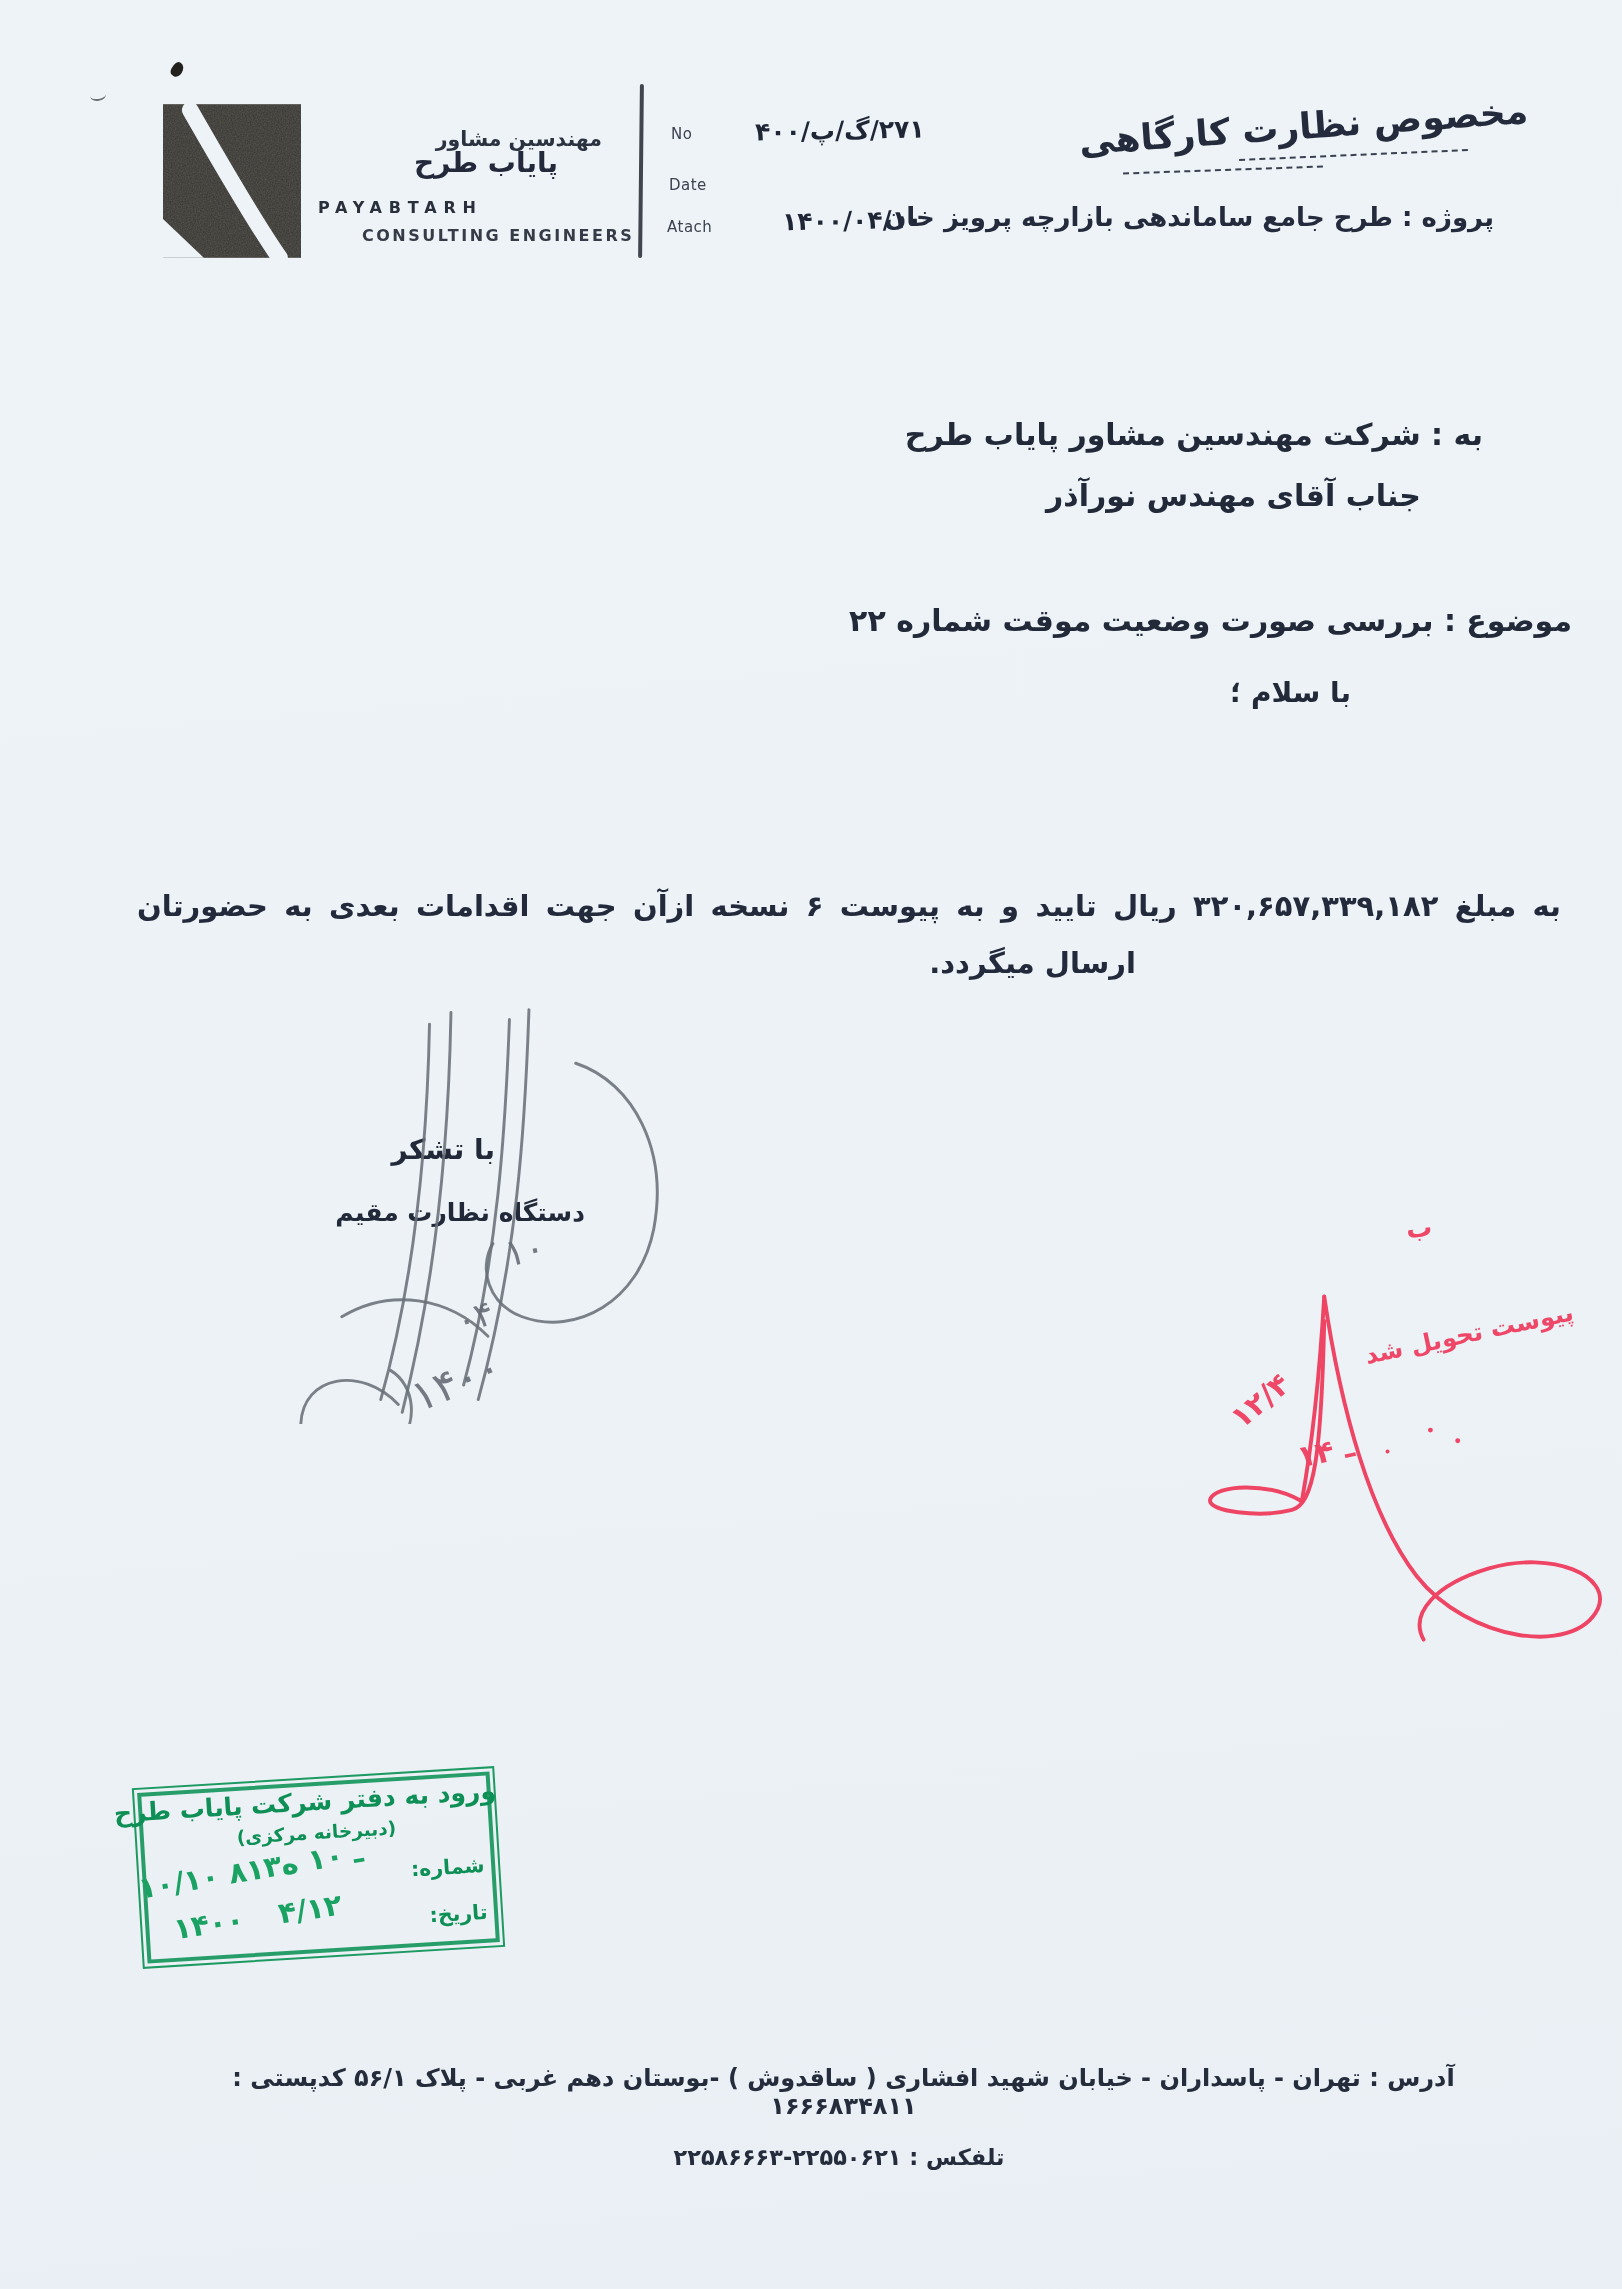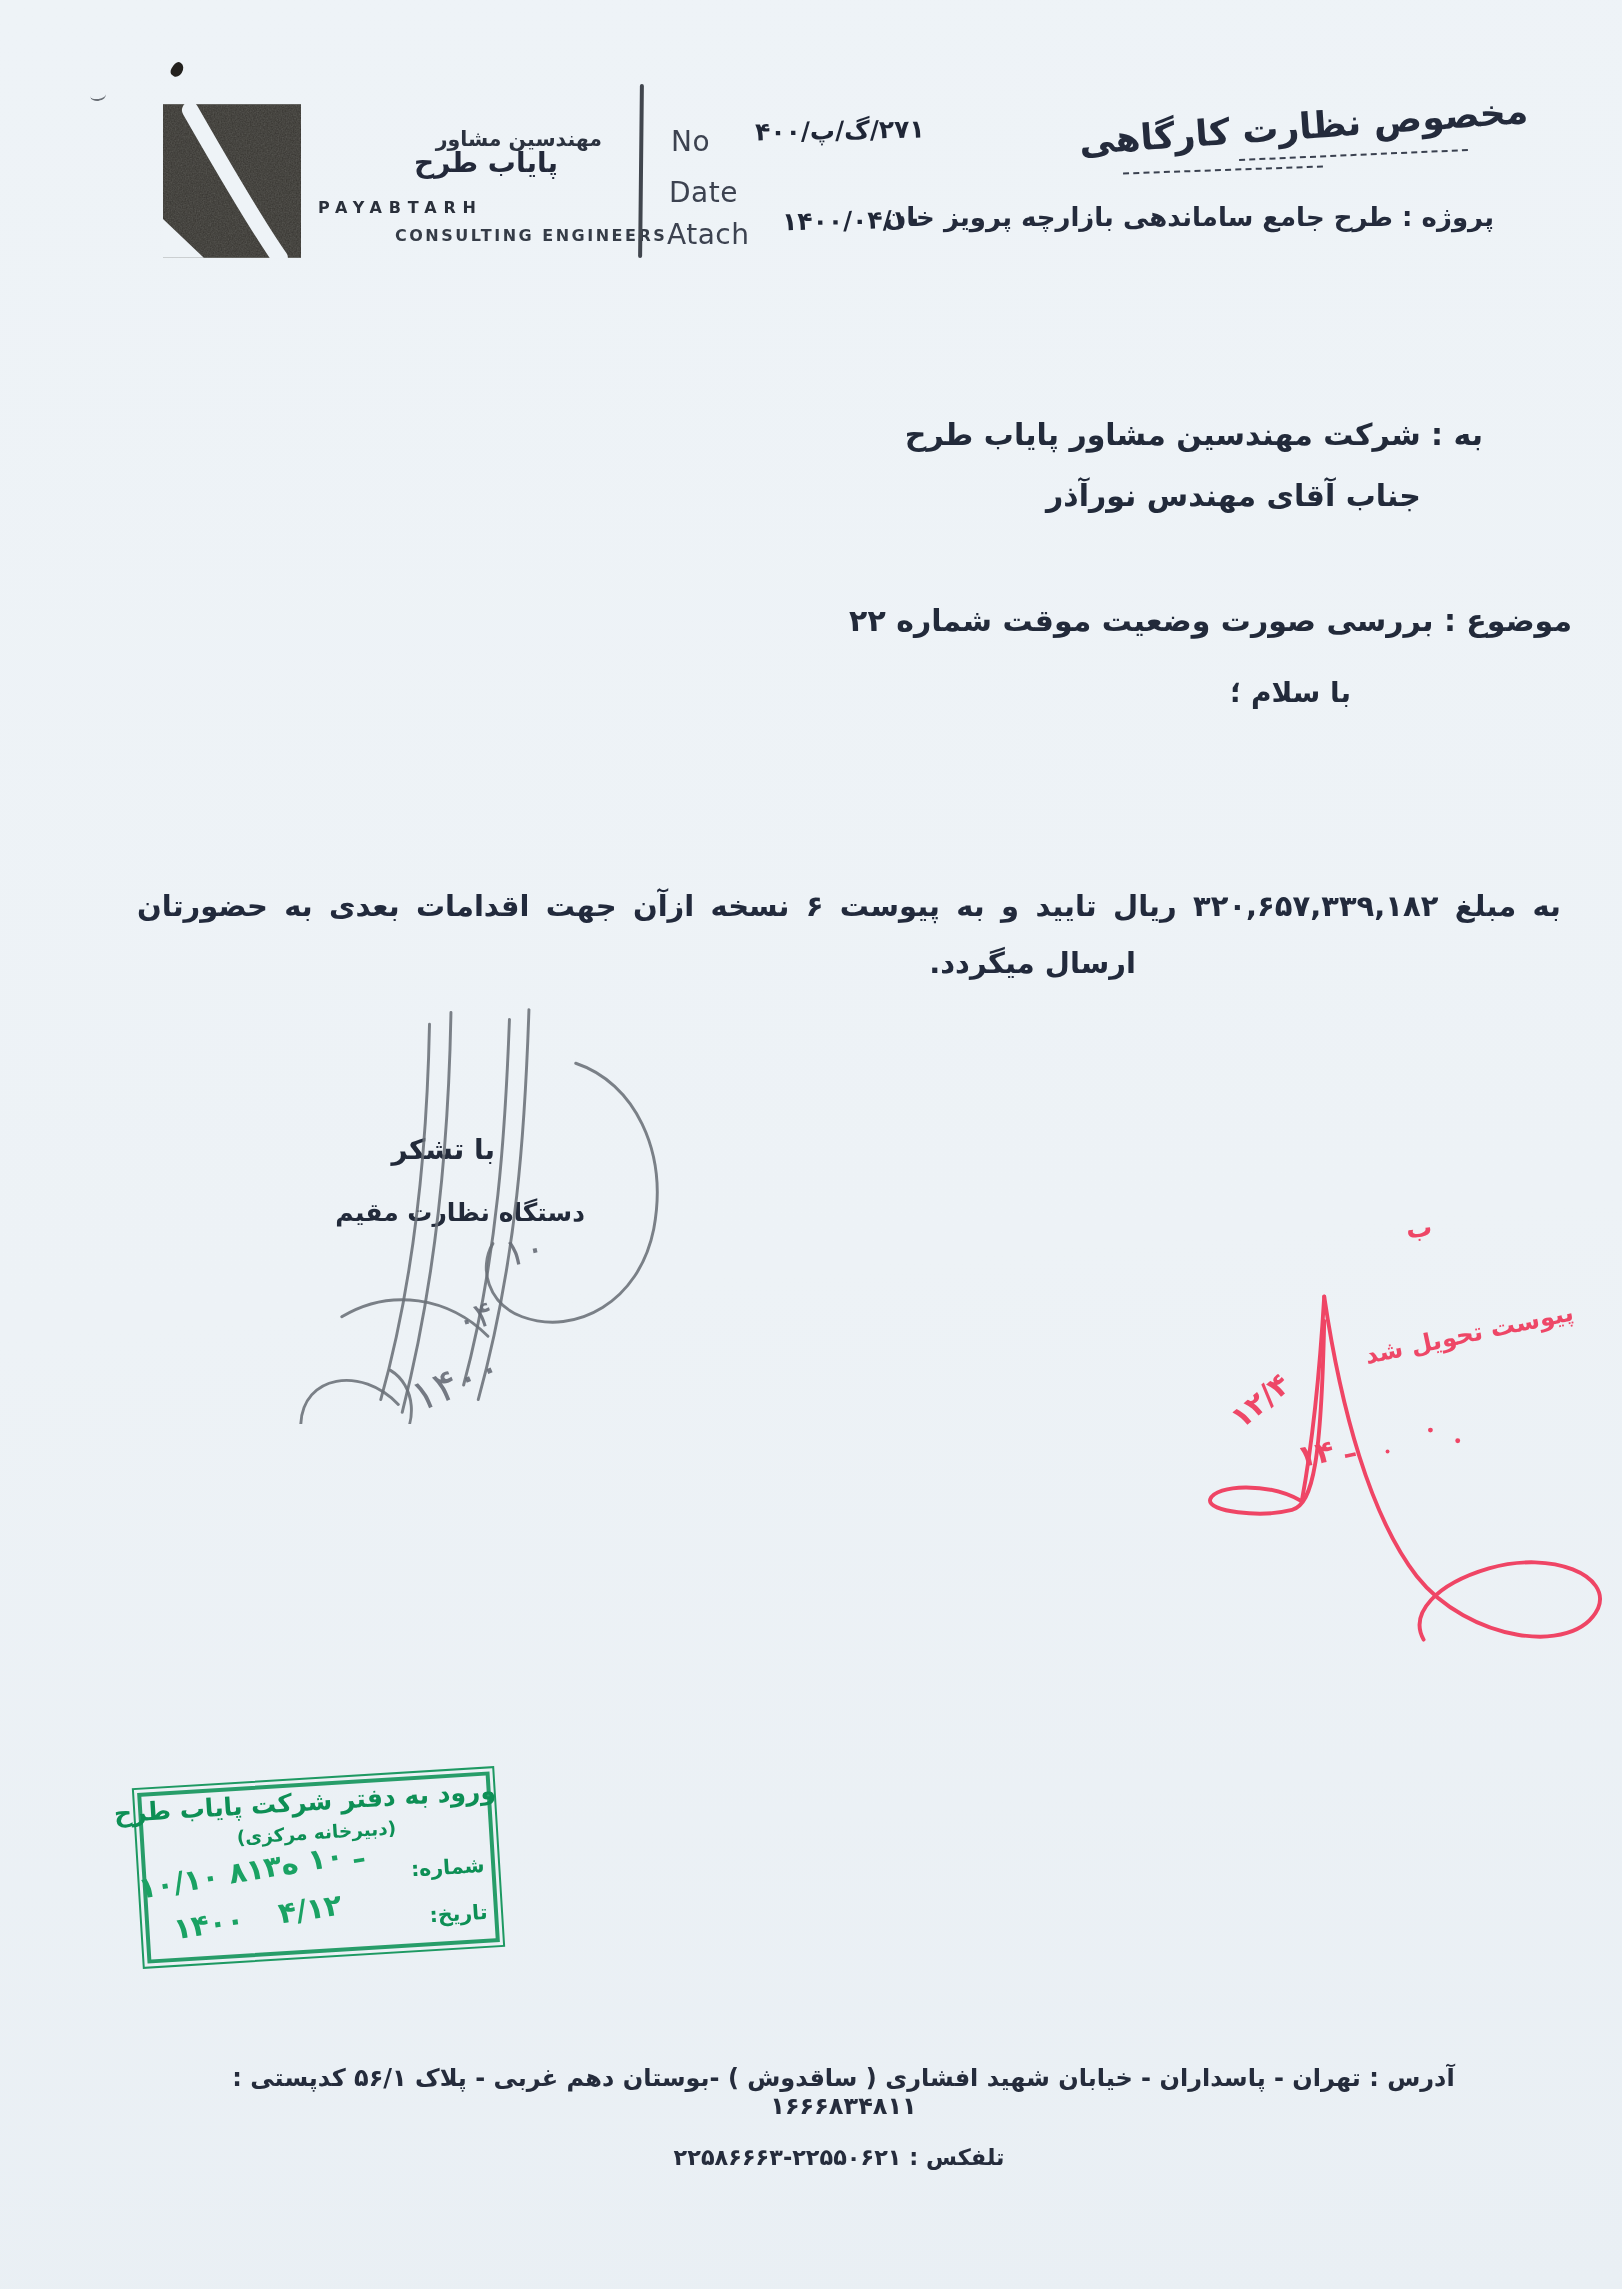--- a/index.html
+++ b/index.html
@@ -9,23 +9,23 @@
         color:#222a3a;}
   .abs{position:absolute;}
   .fa{direction:rtl;unicode-bidi:plaintext;}
   .ltr{direction:ltr;}
   .nowrap{white-space:nowrap;}
 
   
   .company-fa-small{top:127px;right:1021px;font-size:20.5px;font-weight:600;color:#2c3340;letter-spacing:0.5px;}
   .company-fa-big{top:146px;right:1065px;font-size:28px;font-weight:700;color:#23293a;}
   .company-en{left:318px;top:198px;font-size:16px;font-weight:700;letter-spacing:6.8px;color:#2a303b;}
-  .company-en-sub{left:362px;top:226px;font-size:16px;font-weight:600;letter-spacing:2.5px;color:#353c47;margin-left:33px;}
+  .company-en-sub{left:362px;top:226px;font-size:16px;font-weight:600;letter-spacing:2.5px;color:#353c47;}
   .divider-v{left:639px;top:84px;width:3.9px;height:174px;background:#41464e;transform:rotate(.6deg);border-radius:2px;}
-  .field-label{color:#3c4250;font-size:28px;letter-spacing:0.5px;}
+  .field-label{color:#3c4250;font-size:15px;letter-spacing:0.5px;}
   .no-label{left:671px;top:125px;}
   .date-label{left:669px;top:176px;}
   .atach-label{left:667px;top:218px;}
   .field-value{font-size:25px;font-weight:700;color:#1f2636;transform:rotate(-1deg);}
   .no-value{right:698px;top:116px;}
   .date-value{right:701px;top:206px;}
   .classification{right:95px;top:90px;font-size:36px;font-weight:700;color:#242b3c;transform:rotate(-4deg);transform-origin:right center;}
   .dash1{left:1239px;top:154px;width:229px;border-top:2.9px dashed #39404f;transform:rotate(-2.5deg);}
   .dash2{left:1123px;top:169px;width:200px;border-top:2.9px dashed #39404f;transform:rotate(-2deg);}
   .project-line{right:129px;top:202px;font-size:26px;font-weight:600;color:#242b3c;}

